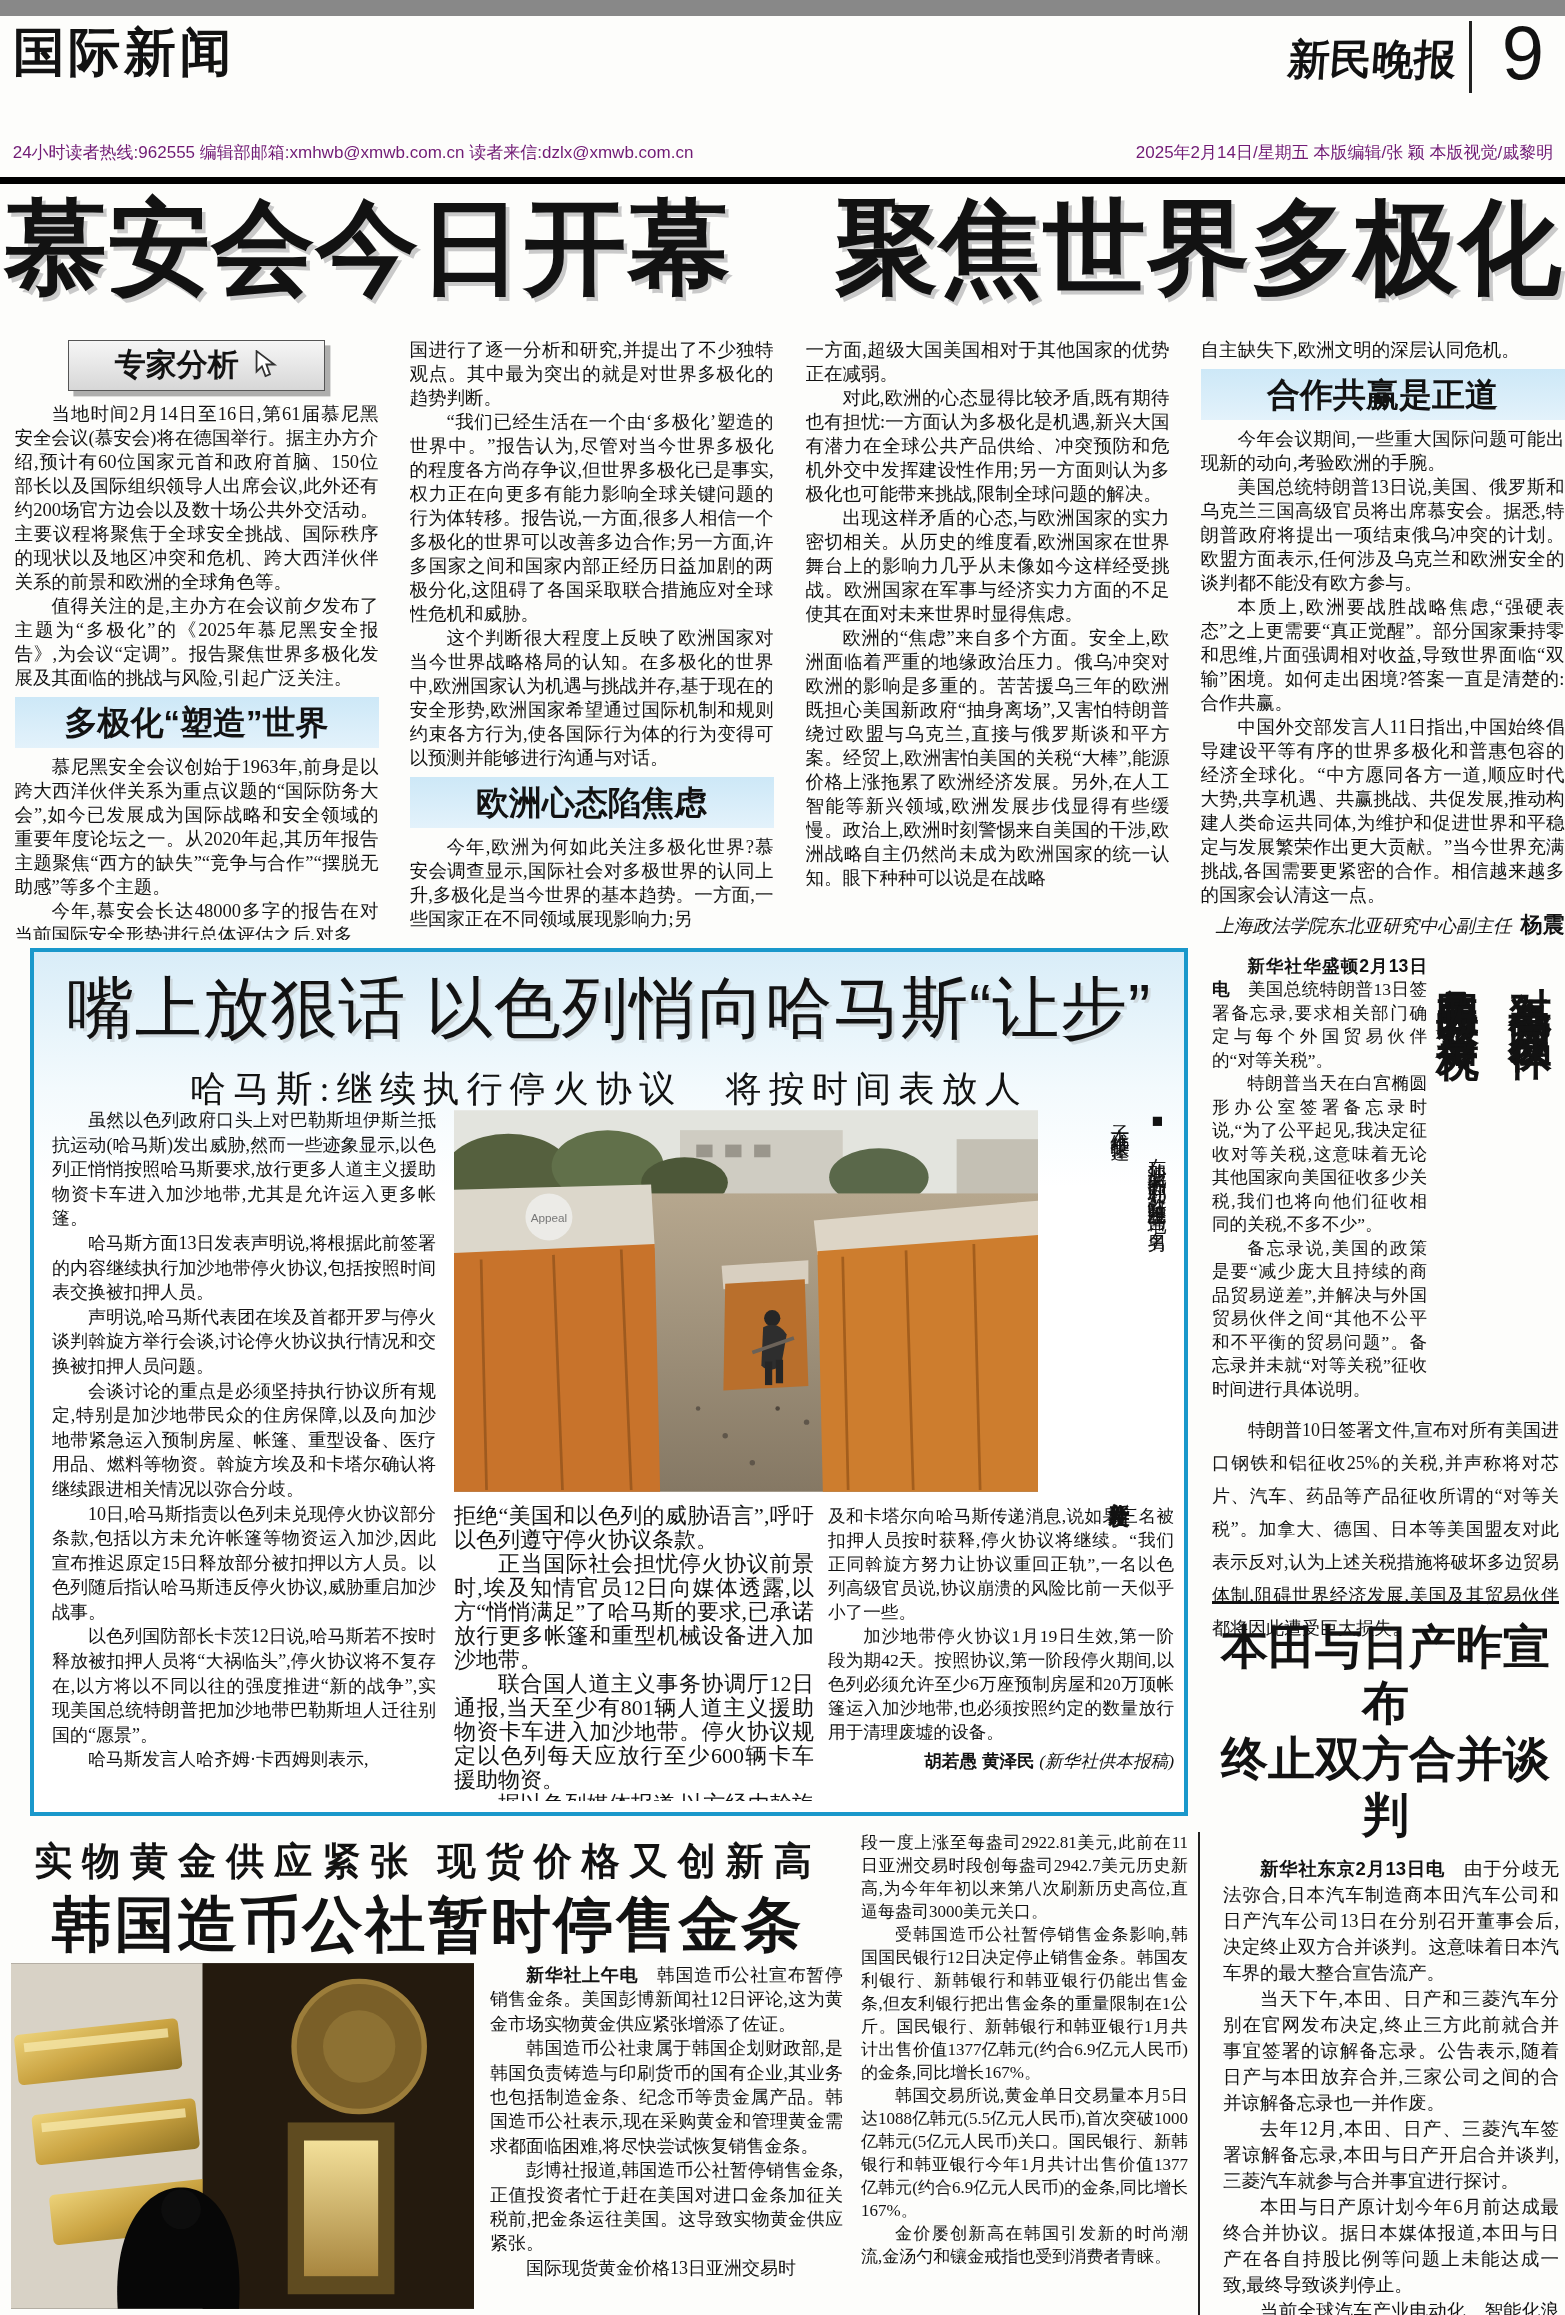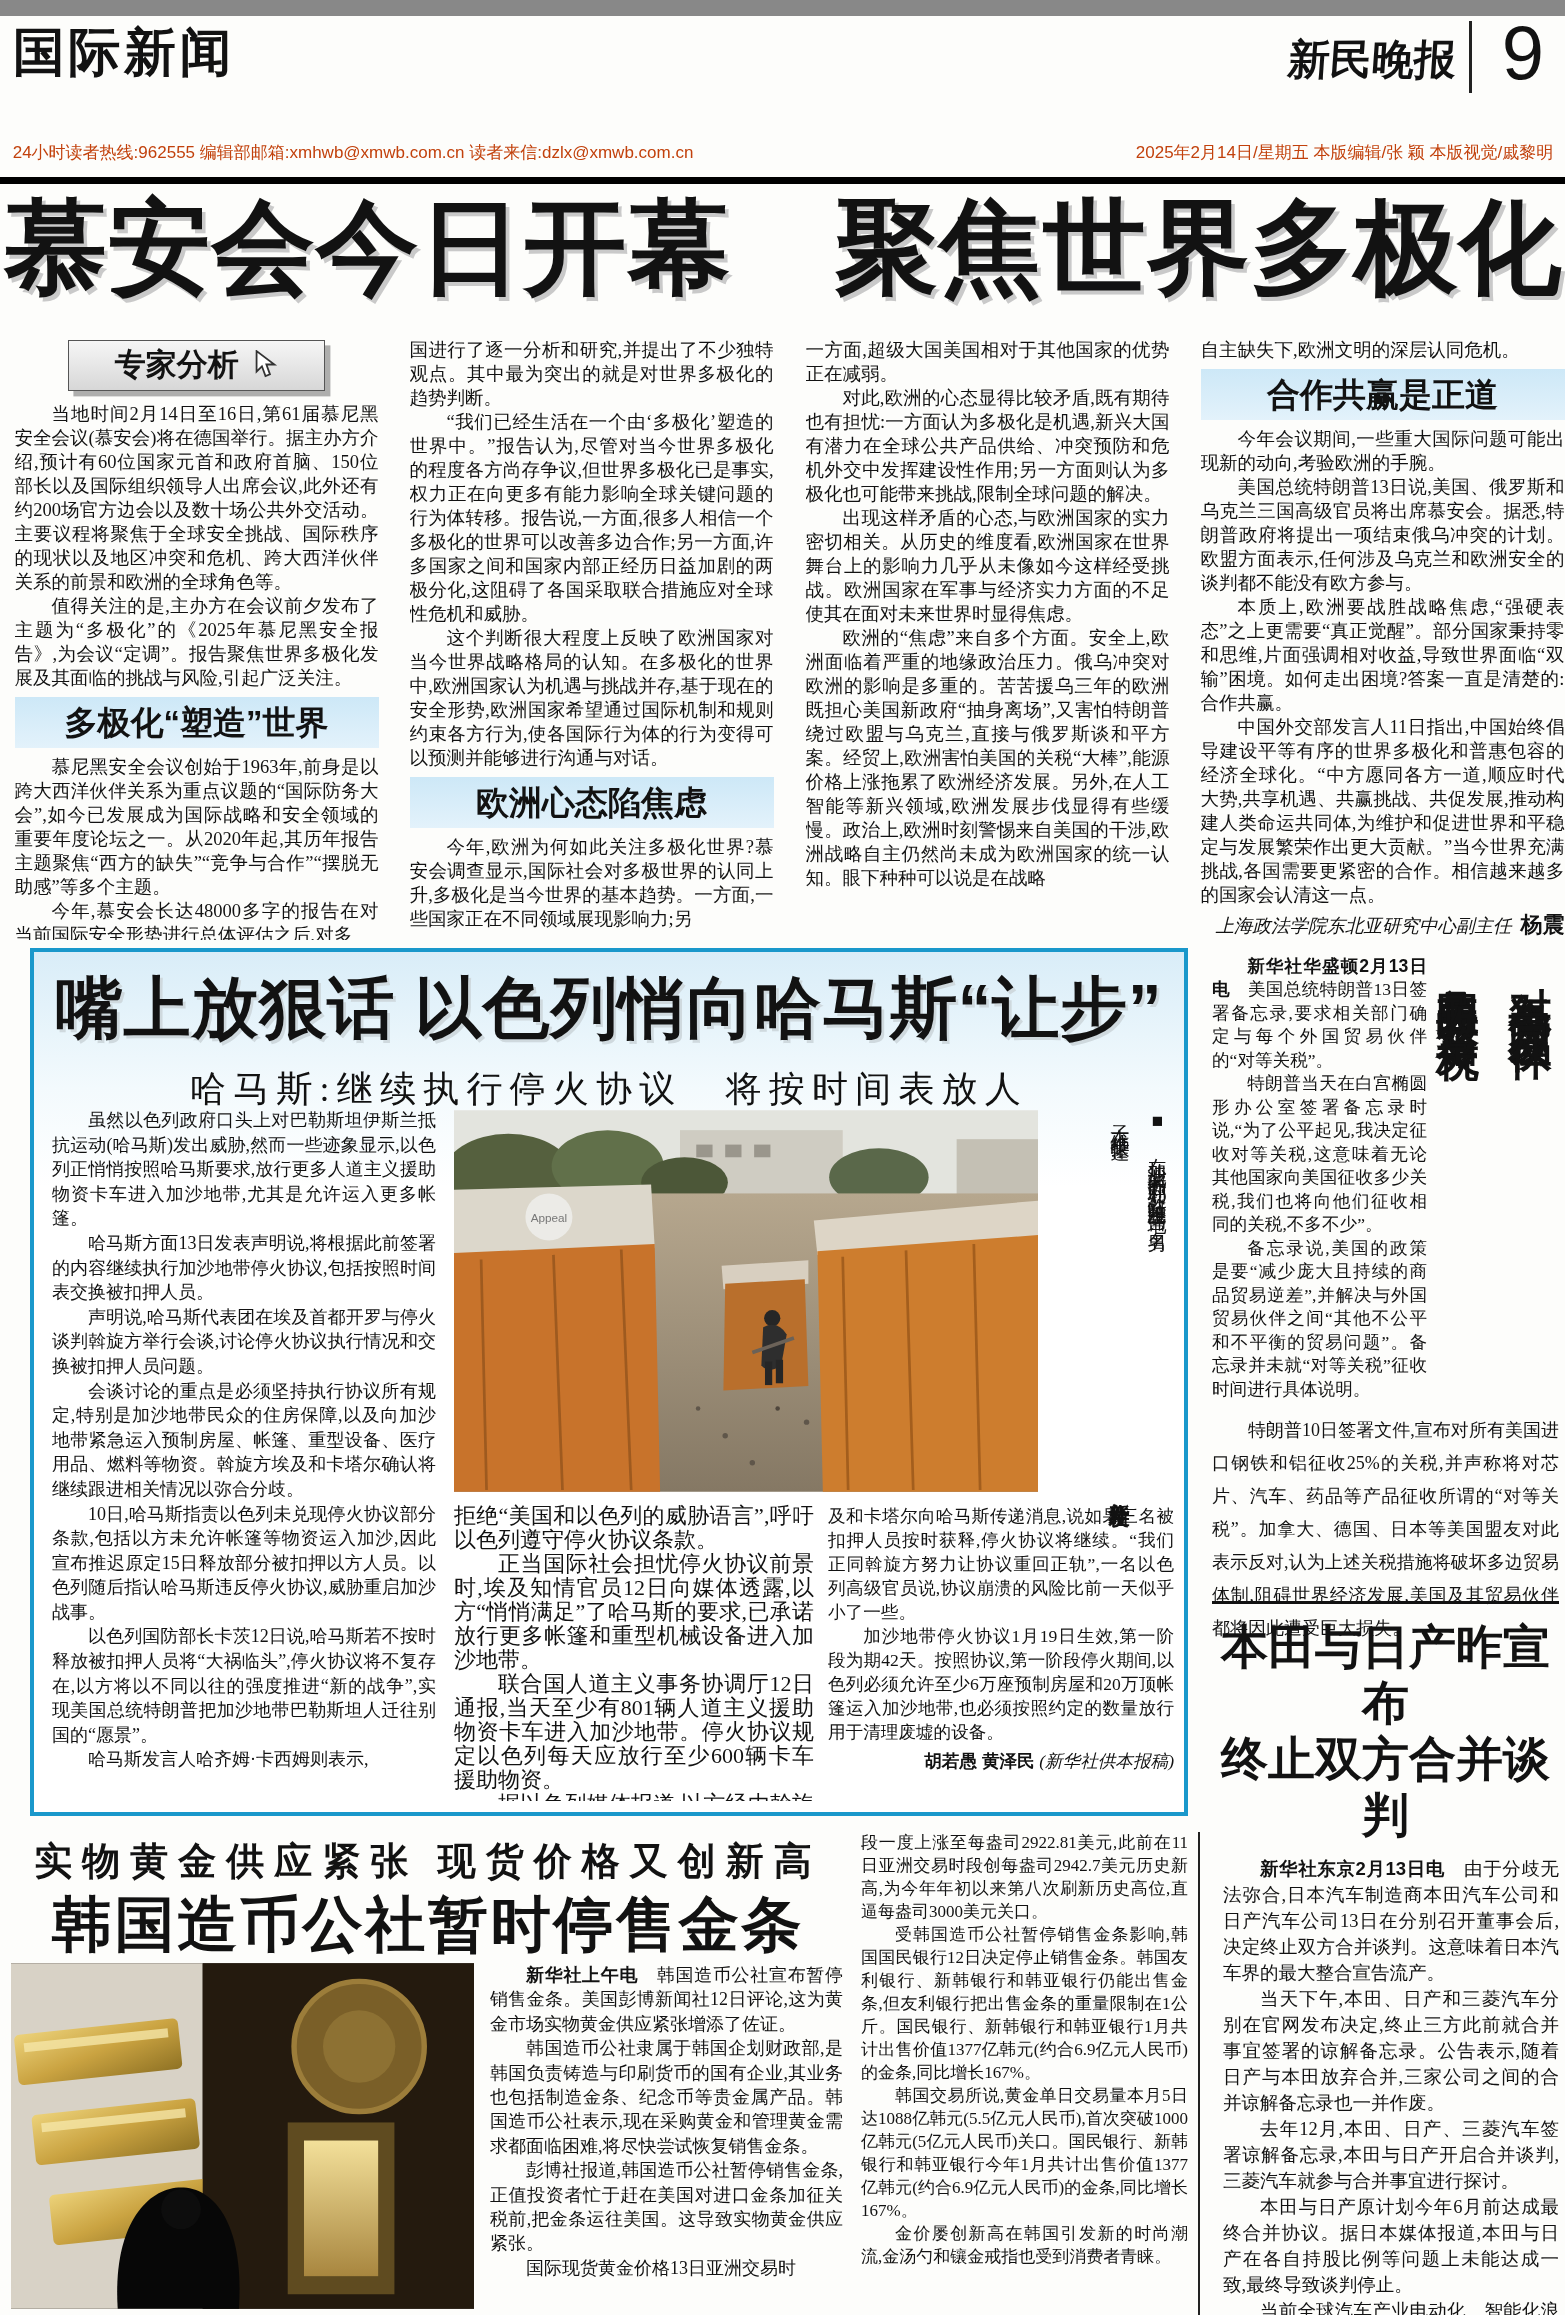--- a/index.html
+++ b/index.html
@@ -8,21 +8,21 @@
 
   
   .section-title{position:absolute;left:12.7px;top:1.8px;font-family:"Liberation Sans",sans-serif;
         font-weight:900;font-size:52px;letter-spacing:3.6px;}
   .masthead{position:absolute;right:110px;top:16.3px;font-family:"Liberation Serif",serif;
         font-weight:900;font-size:42px;transform:skewX(-4deg);}
   .mast-divider{position:absolute;right:94px;top:5.4px;width:2.7px;height:72px;background:#222;}
   .page-number{position:absolute;right:22px;top:-7.2px;font-family:"Liberation Sans",sans-serif;
         font-weight:300;font-size:76px;}
   .info-row{position:absolute;left:12.7px;right:12.7px;top:125px;display:flex;justify-content:space-between;
-        font-family:"Liberation Sans",sans-serif;font-size:17px;color:#c2410c;}
+        font-family:"Liberation Sans",sans-serif;font-size:17px;color:#701a75;}
   .header-rule{position:absolute;left:0;top:161px;width:100%;height:7.2px;background:#000;}
 
   
   .lead-headline{position:absolute;left:0;top:175px;width:100%;text-align:center;
         font-family:"Liberation Sans",sans-serif;font-weight:900;font-size:103px;line-height:1.1;
         letter-spacing:0.9px;text-shadow:3.6px 3.6px 0 #c9c9c9;white-space:nowrap;}
   .lead-cols{position:absolute;left:14.5px;top:322px;width:1538px;height:602px;}
   .col{position:absolute;top:0;width:364px;height:602px;overflow:hidden;
         font-size:18.5px;line-height:24px;text-align:justify;}
   .col.c1{left:0;} .col.c2{left:395px;} .col.c3{left:791px;} .col.c4{left:1186px;}
@@ -35,21 +35,21 @@
         font-family:"Liberation Sans",sans-serif;font-weight:800;font-size:31px;}
   .banner{height:51px;line-height:51px;margin:7.2px 0;text-align:center;background:linear-gradient(180deg,#cde8f7,#e3f2fb);
         font-family:"Liberation Sans",sans-serif;font-weight:800;font-size:33px;}
   .signature{text-align:right;font-style:italic;margin-top:5.4px;}
   .signature .sig-name{font-weight:700;font-size:22px;margin-left:9px;font-style:normal;}
 
   
   .gaza-box{position:absolute;left:30px;top:932px;width:1158px;height:868px;box-sizing:border-box;
         border:4.5px solid #1a98cb;background:linear-gradient(180deg,#d9edf8 0px,#f3fafd 136px,#ffffff 235px);}
   .gaza-headline{margin:11px 7.2px 0 7.2px;text-align:center;font-family:"Liberation Sans",sans-serif;
-        font-weight:700;font-size:67px;letter-spacing:0.9px;text-shadow:2.7px 2.7px 0 #cfd9de;white-space:nowrap;}
+        font-weight:400;font-size:67px;letter-spacing:0.9px;text-shadow:2.7px 2.7px 0 #cfd9de;white-space:nowrap;}
   .gaza-subtitle{margin-top:11px;text-align:center;font-size:36px;letter-spacing:7.2px;}
   .gaza-content{position:absolute;left:18px;right:16.3px;top:156px;bottom:11px;}
   .gaza-col1{position:absolute;left:0;top:0;width:384px;height:100%;overflow:hidden;
         font-size:18px;line-height:24.6px;text-align:justify;}
   .gaza-photo{position:absolute;left:402px;top:1.8px;width:584px;height:382px;}
   .v-caption{position:absolute;left:997px;top:1.8px;width:121px;height:382px;display:flex;
         flex-direction:row-reverse;gap:11px;font-size:19px;}
   .v-col{writing-mode:vertical-rl;letter-spacing:3.6px;height:100%;}
   .v-col-2{position:relative;width:27px;height:100%;}
   .v-col-2 .cap2{position:absolute;top:0;right:0;writing-mode:vertical-rl;letter-spacing:3.6px;}

